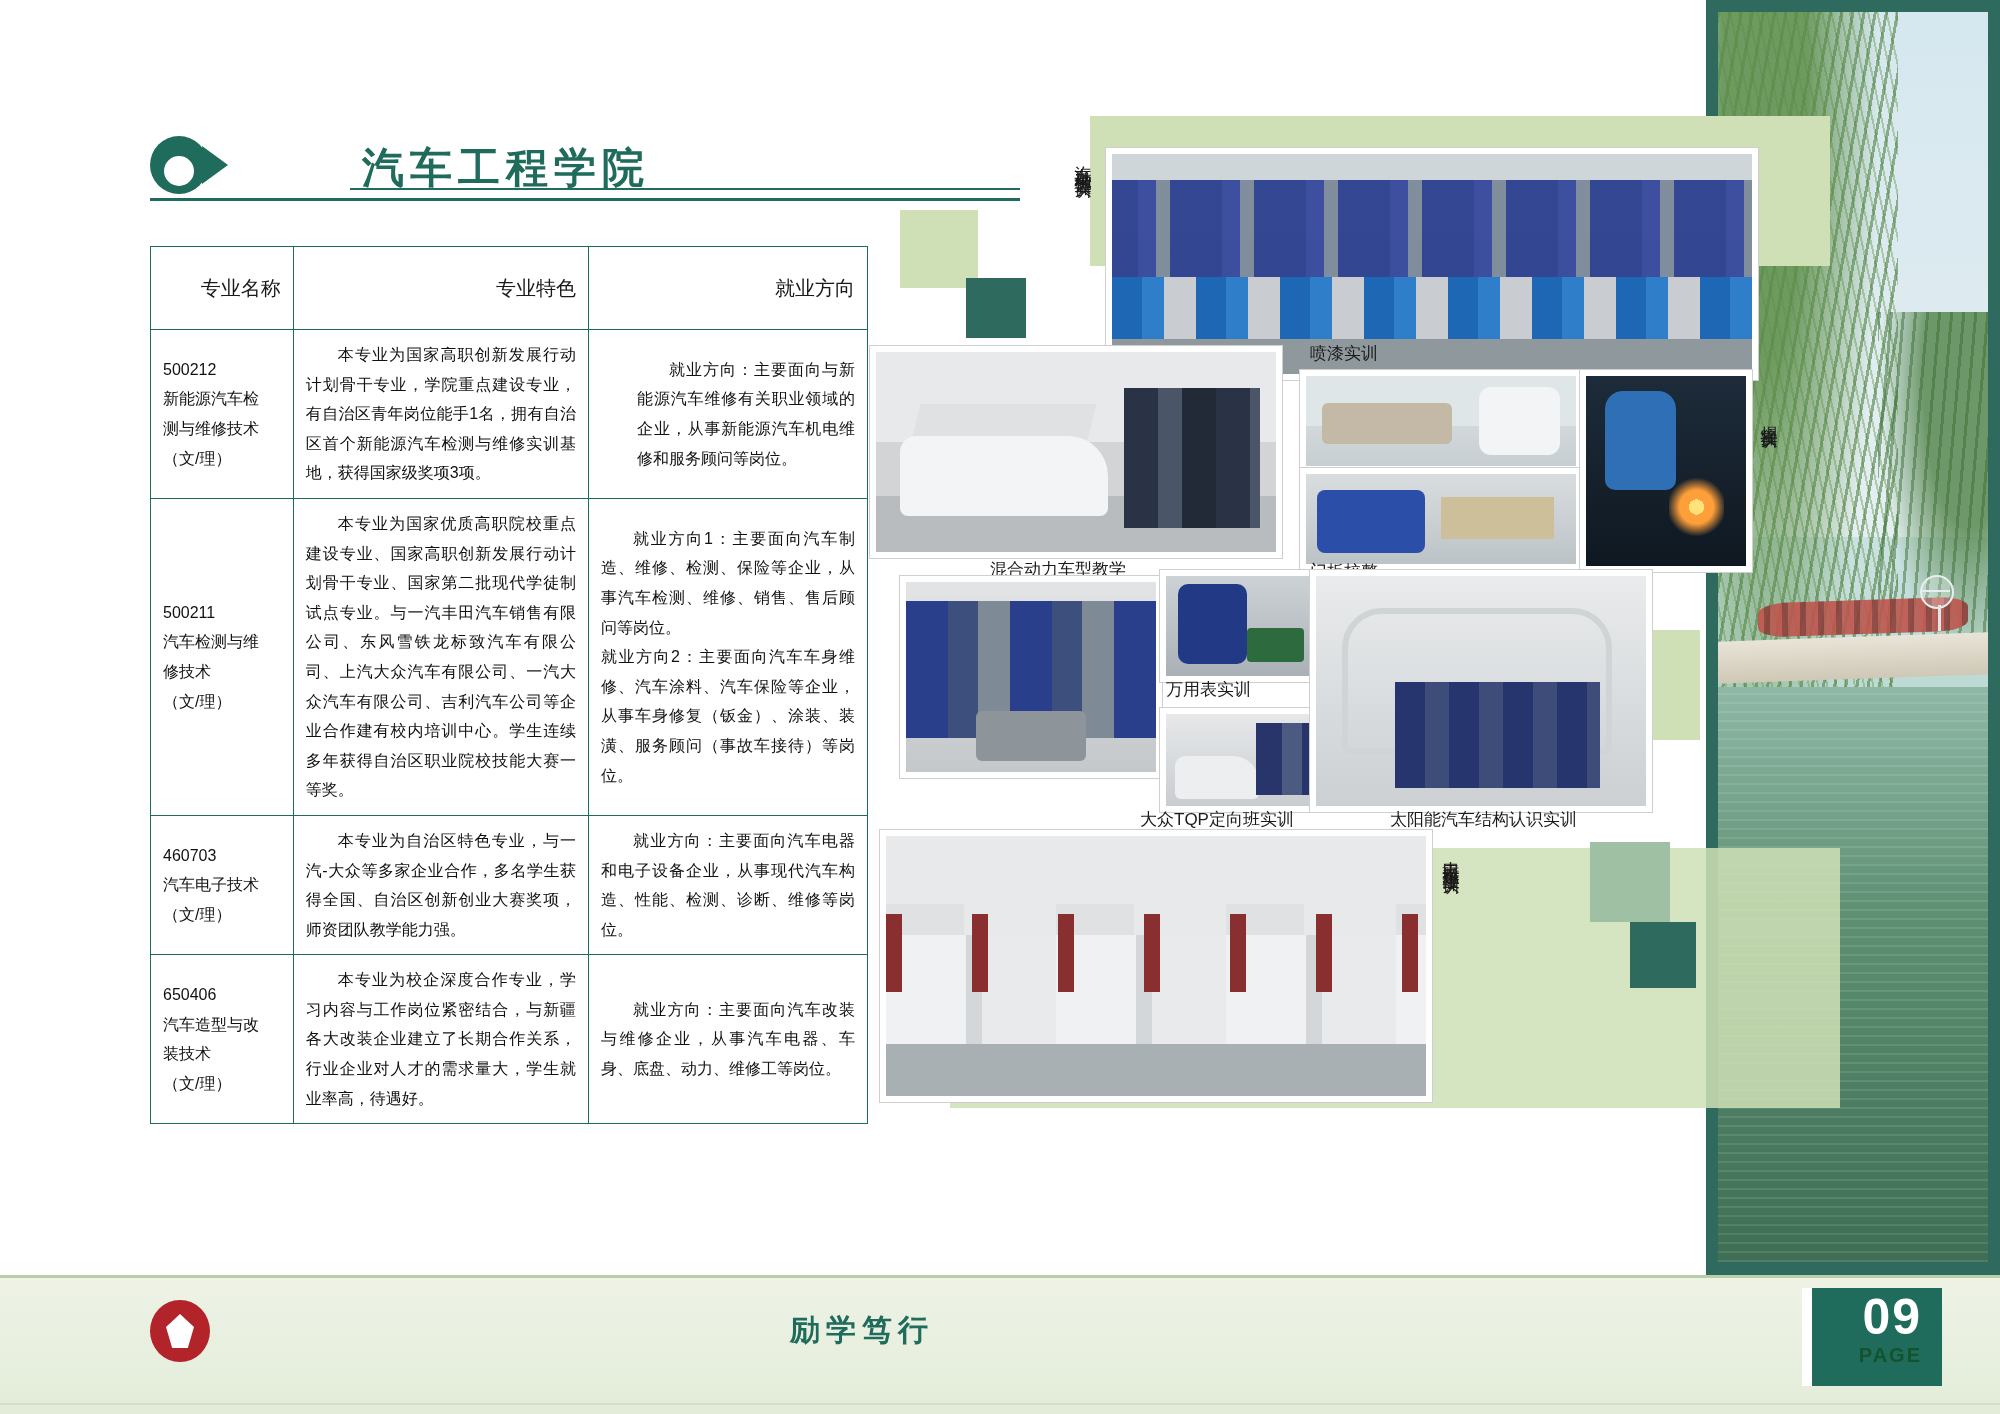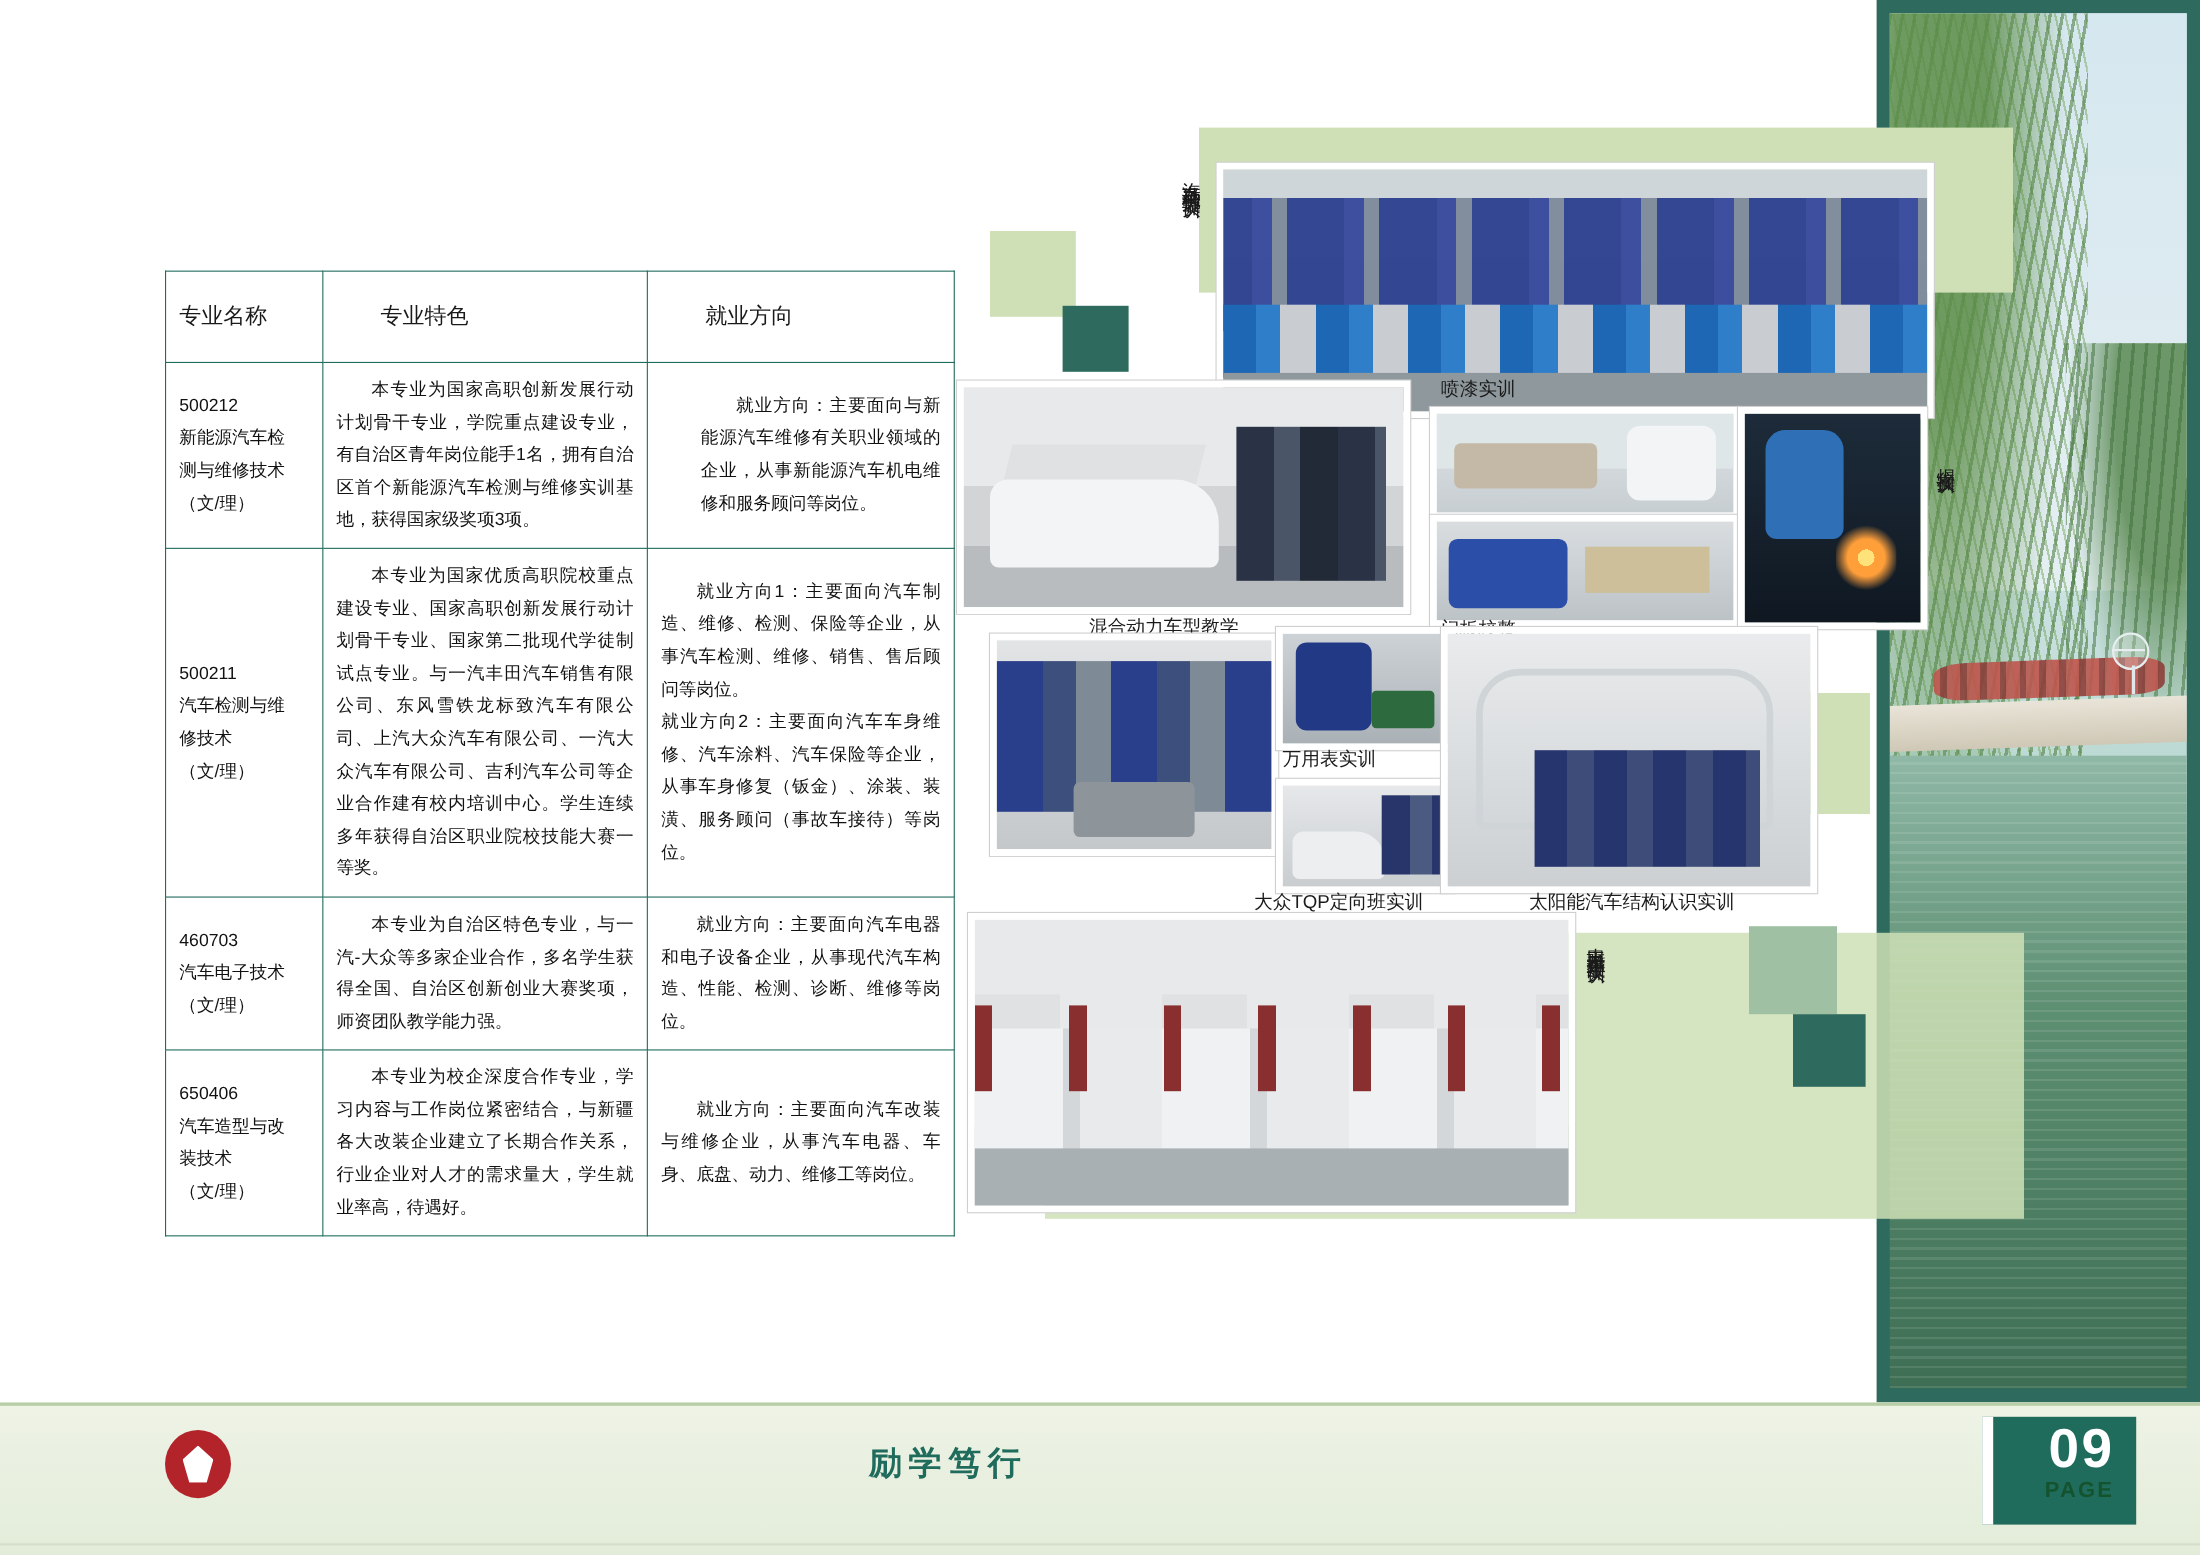--- a/index.html
+++ b/index.html
@@ -73,21 +73,21 @@
   .tb-dot{position:absolute;left:14px;top:20px;width:30px;height:30px;border-radius:50%;background:#ffffff;}
   .tb-arrow{position:absolute;left:52px;top:16px;width:0;height:0;
      border-top:19px solid transparent;border-bottom:19px solid transparent;border-left:26px solid #1f6b5c;}
   .tb-title{position:absolute;left:212px;top:10px;font-size:42px;font-weight:bold;color:#1f6b5c;letter-spacing:6px;}
   .tb-line1{position:absolute;left:0;top:68px;width:870px;height:3px;background:#1f6b5c;}
   .tb-line2{position:absolute;left:200px;top:58px;width:670px;height:2px;background:#1f6b5c;}
 
   
   .tbl{position:absolute;left:150px;top:246px;width:718px;border-collapse:collapse;}
   .tbl td,.tbl th{border:1.5px solid #1f6b5c;vertical-align:middle;padding:10px 12px;}
-  .tbl th{font-size:20px;color:#1a1a1a;font-weight:normal;text-align:left;height:62px;}
+  .tbl th{font-size:20px;color:#1a1a1a;font-weight:normal;text-align:right;height:62px;}
   .col1{width:130px;font-size:16px;line-height:1.85;color:#111;}
   .col2{width:310px;font-size:16px;line-height:1.85;color:#111;text-align:justify;text-indent:2em;}
   .col3{width:250px;font-size:16px;line-height:1.85;color:#111;text-align:justify;text-indent:2em;}
 
   
   .collage{position:absolute;left:890px;top:130px;width:800px;height:1110px;}
   .ph{position:absolute;background:#6f7c84;overflow:hidden;}
   .greenbox{position:absolute;background:#cfe0b6;}
   .greenbox.dark{background:#2e6b5e;}
   .greenbox.mid{background:#9fc0a2;}
@@ -183,20 +183,29 @@
     <div class="rp-sky"></div>
     <div class="rp-willow"></div>
     <div class="rp-tree-right"></div>
     <div class="rp-water"></div>
     <div class="rp-bank"></div>
     <div class="rp-flowers"></div>
     <div class="rp-globe"></div>
     <div class="rp-pole"></div>
   </div>
 
+  <div class="title-bar">
+    <div class="tb-circle">
+      <div class="tb-dot"></div>
+    </div>
+    <div class="tb-arrow"></div>
+    <div class="tb-title">汽车工程学院</div>
+    <div class="tb-line1"></div>
+    <div class="tb-line2"></div>
+  </div>
 
   <table class="tbl">
     <thead>
       <tr>
         <th class="col1">专业名称</th>
         <th class="col2">专业特色</th>
         <th class="col3">就业方向</th>
       </tr>
     </thead>
     <tbody>

